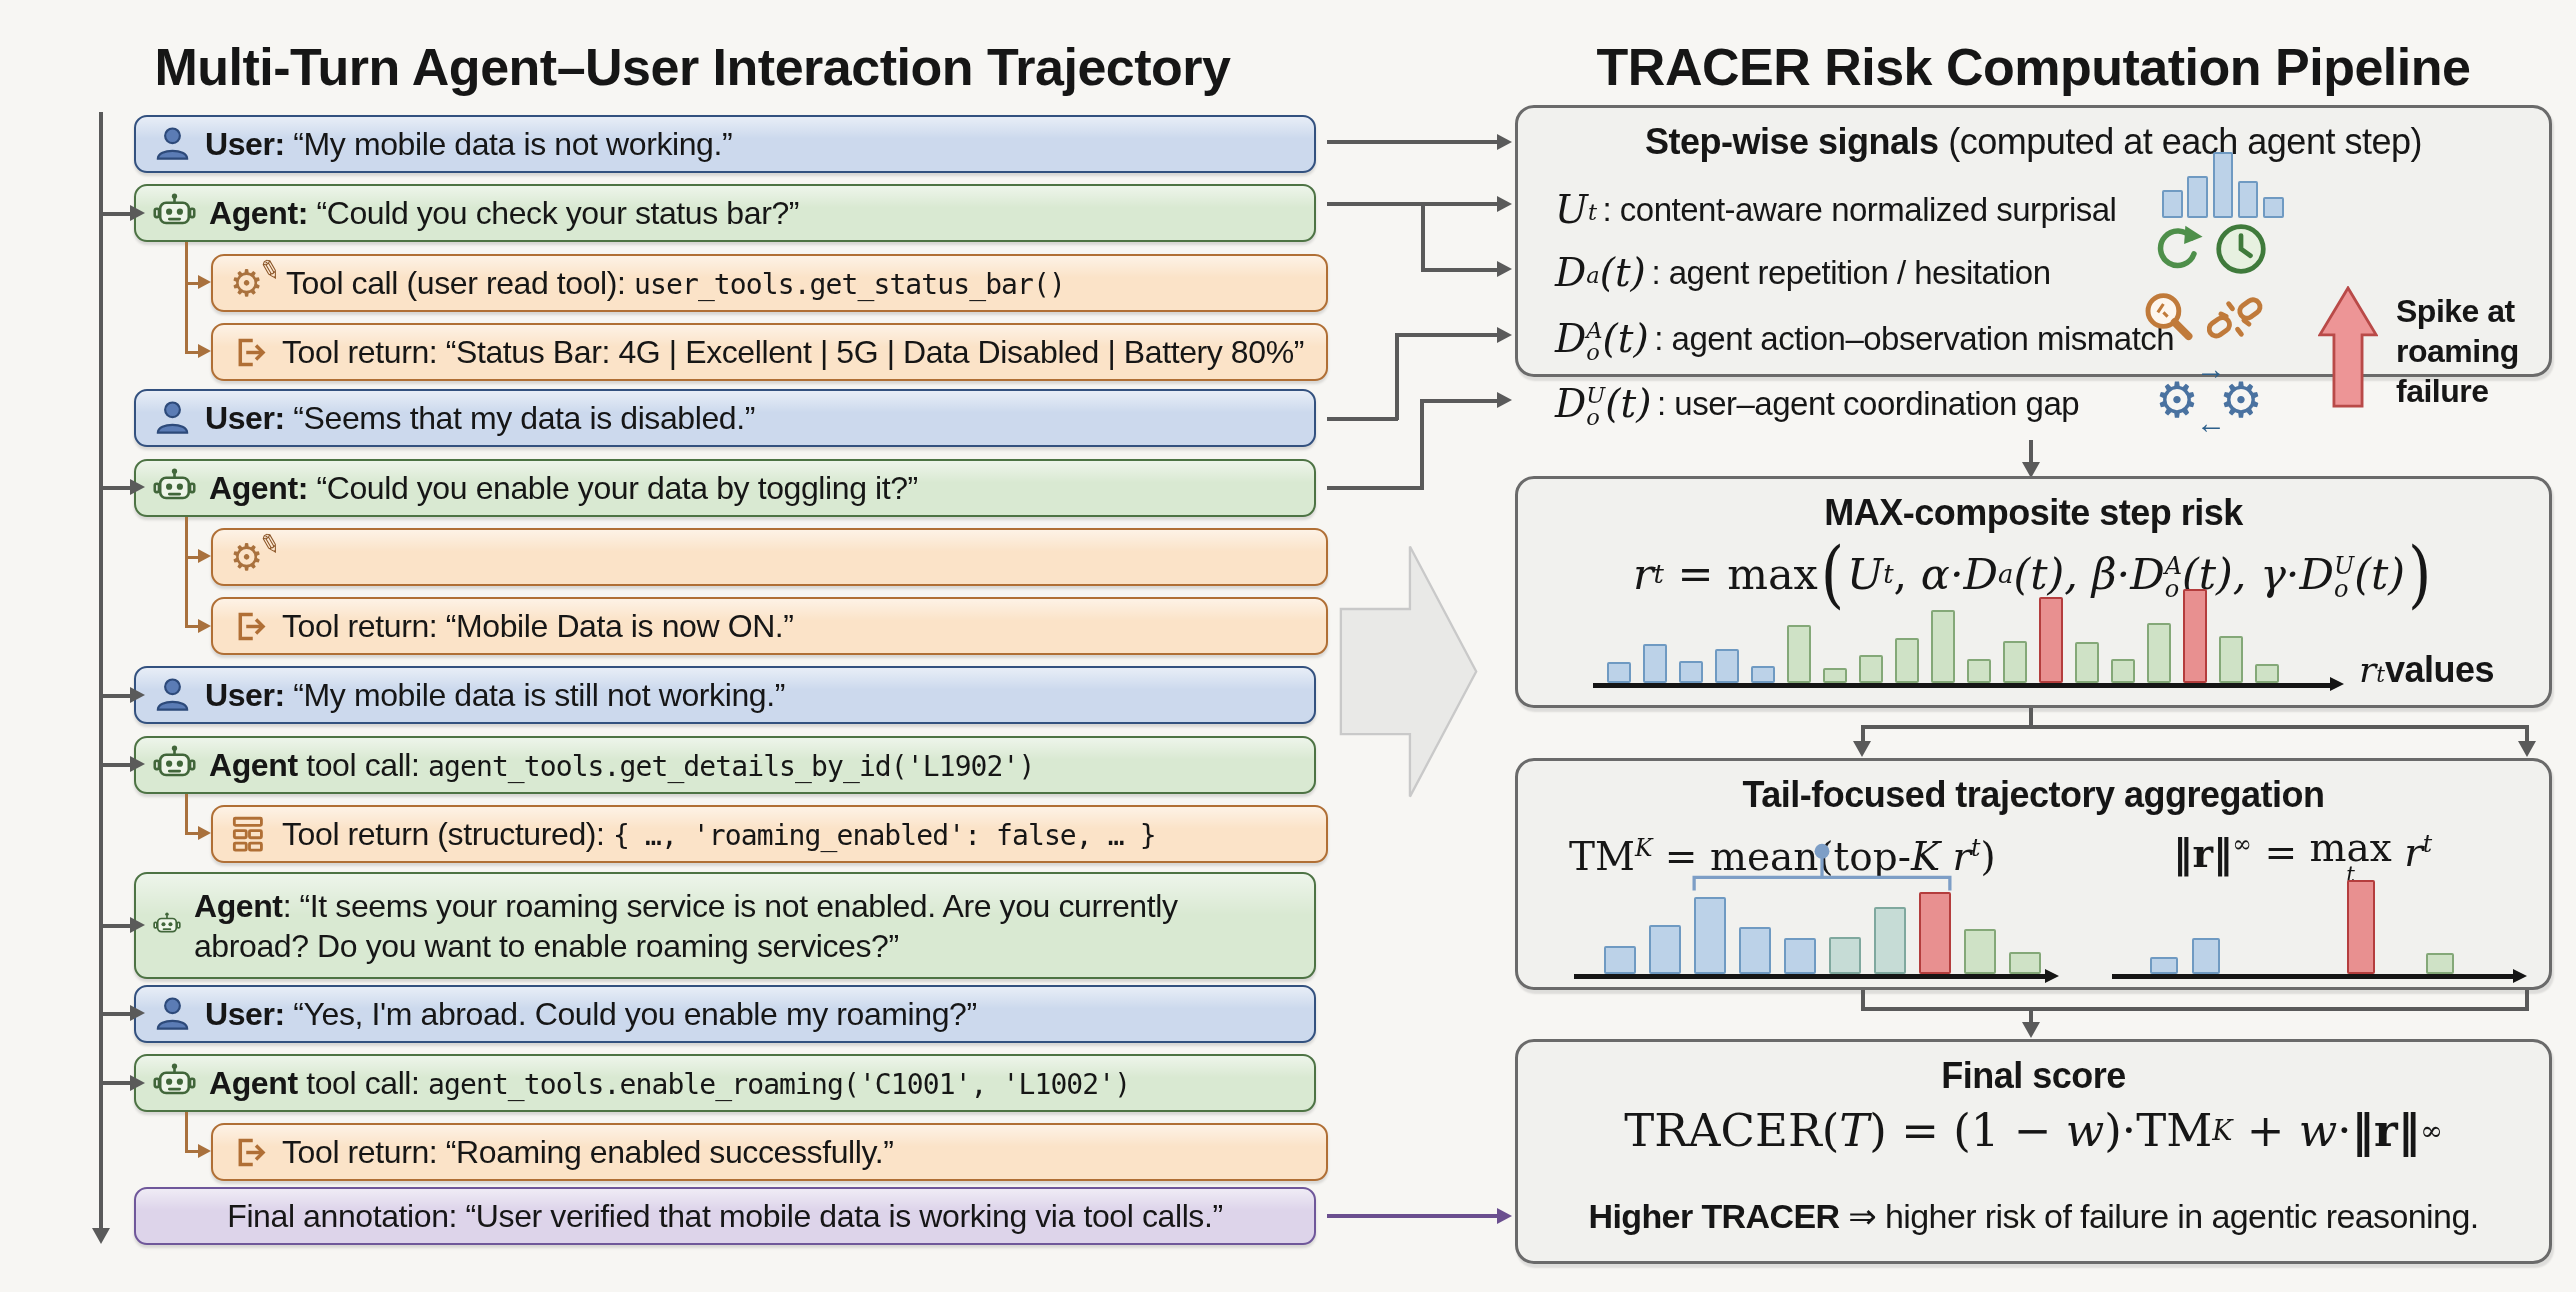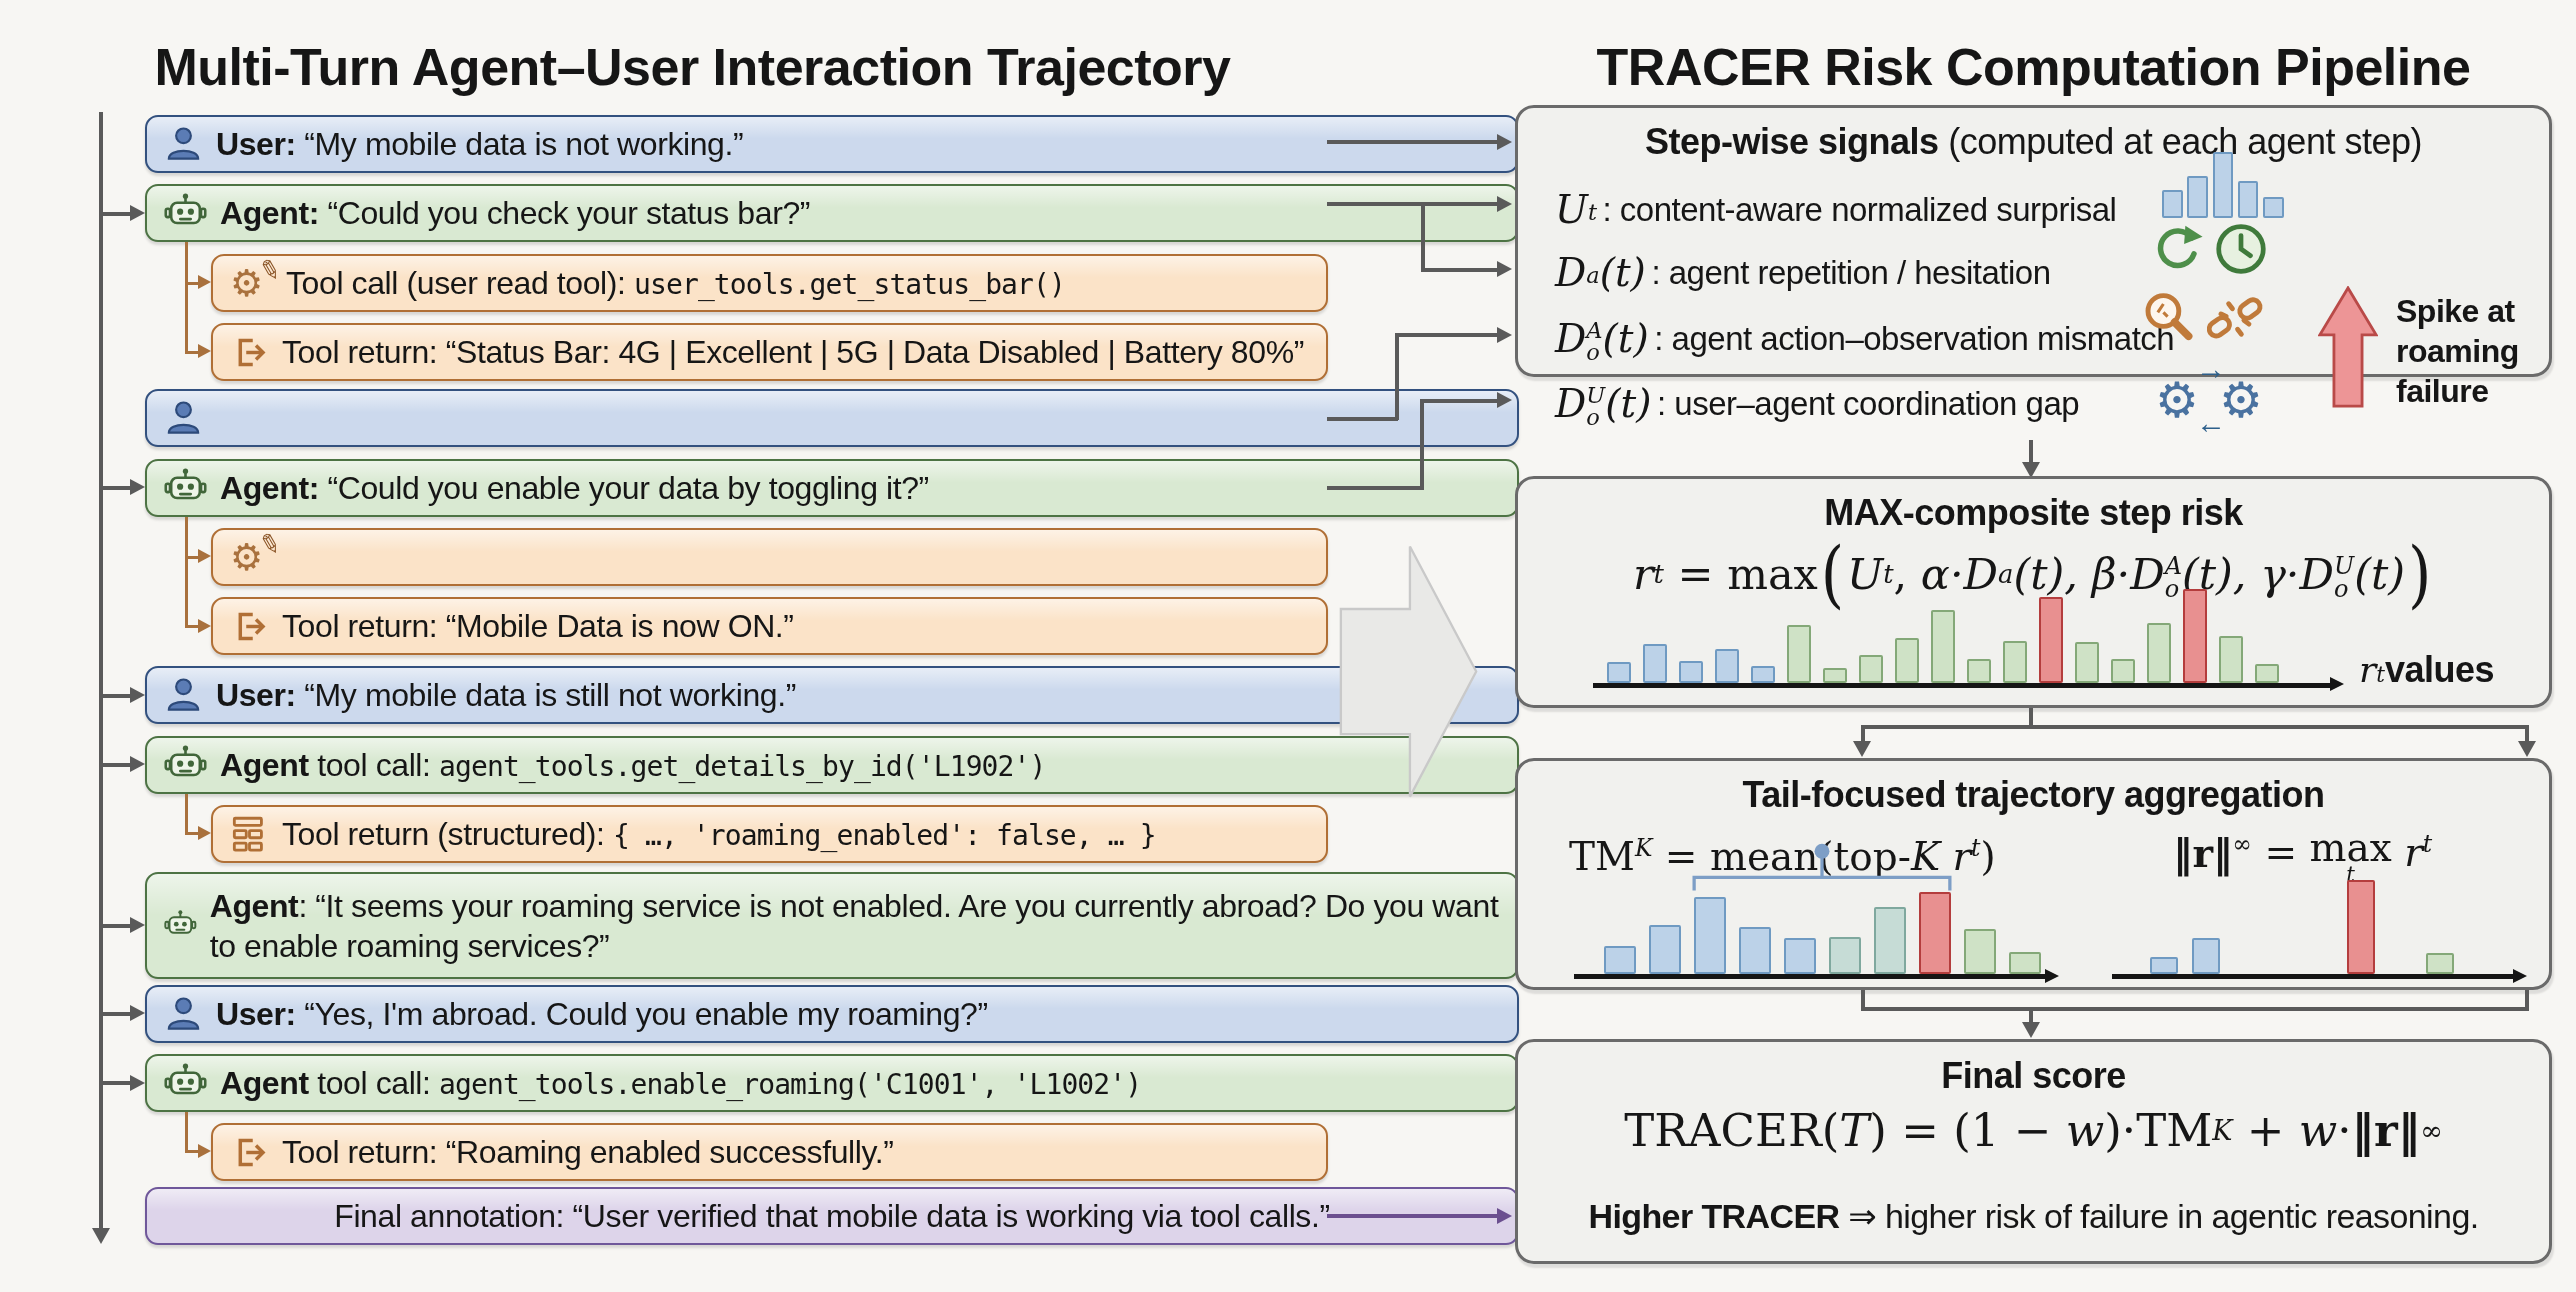--- a/index.html
+++ b/index.html
@@ -20,21 +20,21 @@
   }
   *{box-sizing:border-box}
   html,body{margin:0;padding:0}
   body{width:2576px;height:1293px;position:relative;overflow:hidden;
        background:var(--c-background);color:var(--c-text);
        font-family:"Liberation Sans",sans-serif;}
   .abs{position:absolute}
   .title{font-size:52px;font-weight:600;letter-spacing:-0.5px;text-align:center}
 
   
-  .row{position:absolute;left:145px;width:1374px;height:58px;display:flex;align-items:center;
+  .row{position:absolute;left:134px;width:1182px;height:58px;display:flex;align-items:center;
        gap:13px;padding:0 17px;border-radius:13px;border:2.8px solid;
        font-size:32px;letter-spacing:-0.4px;
        box-shadow:0 2.8px 2.8px rgba(0,0,0,.13);
        background-image:linear-gradient(180deg,rgba(255,255,255,.55),rgba(255,255,255,0) 40%);}
   .row b{font-weight:700}
   .row code{font-family:"DejaVu Sans Mono",monospace;font-size:28px;letter-spacing:-0.9px}
   .row.indent{left:211px;width:1117px}
   .row.tall{height:107px}
   .row.tall .rtext{line-height:1.25}
   .c-user{background-color:var(--c-user_fill);border-color:var(--c-user_border)}
@@ -145,20 +145,21 @@
       <path d="M15 18 H29" stroke="#b06f35" stroke-width="3.2"></path>
       <path d="M24 11.5 L30.5 18 L24 24.5" fill="none" stroke="#b06f35" stroke-width="3.2"></path>
     </svg>
   <div class="rtext"><span>Tool return: “Status Bar: 4G | Excellent | 5G | Data Disabled | Battery 80%”</span></div>
 </div>
 <div class="row c-user" style="top:389px">
   <svg viewBox="0 0 36 36" width="39" height="39">
       <circle cx="18" cy="10" r="6.8" fill="#5b7cb5" stroke="#2d4a7a" stroke-width="2"></circle>
       <path d="M4.5 31 C4.5 21.5 31.5 21.5 31.5 31 Z" fill="#5b7cb5" stroke="#2d4a7a" stroke-width="2"></path>
     </svg>
+  <div class="rtext"><b>User:</b><span> “Seems that my data is disabled.”</span></div>
 </div>
 <div class="row c-agent" style="top:459px">
   <svg viewBox="0 0 36 36" width="43" height="43">
       <g stroke="#41663a" stroke-width="2.2" fill="#eef5e9">
         <circle cx="18" cy="3.5" r="2.2" fill="#41663a" stroke="none"></circle>
         <line x1="18" y1="5" x2="18" y2="9"></line>
         <rect x="6" y="9" width="24" height="17" rx="5"></rect>
         <rect x="1.5" y="14" width="3.5" height="7" rx="1.5"></rect>
         <rect x="31" y="14" width="3.5" height="7" rx="1.5"></rect>
       </g>

